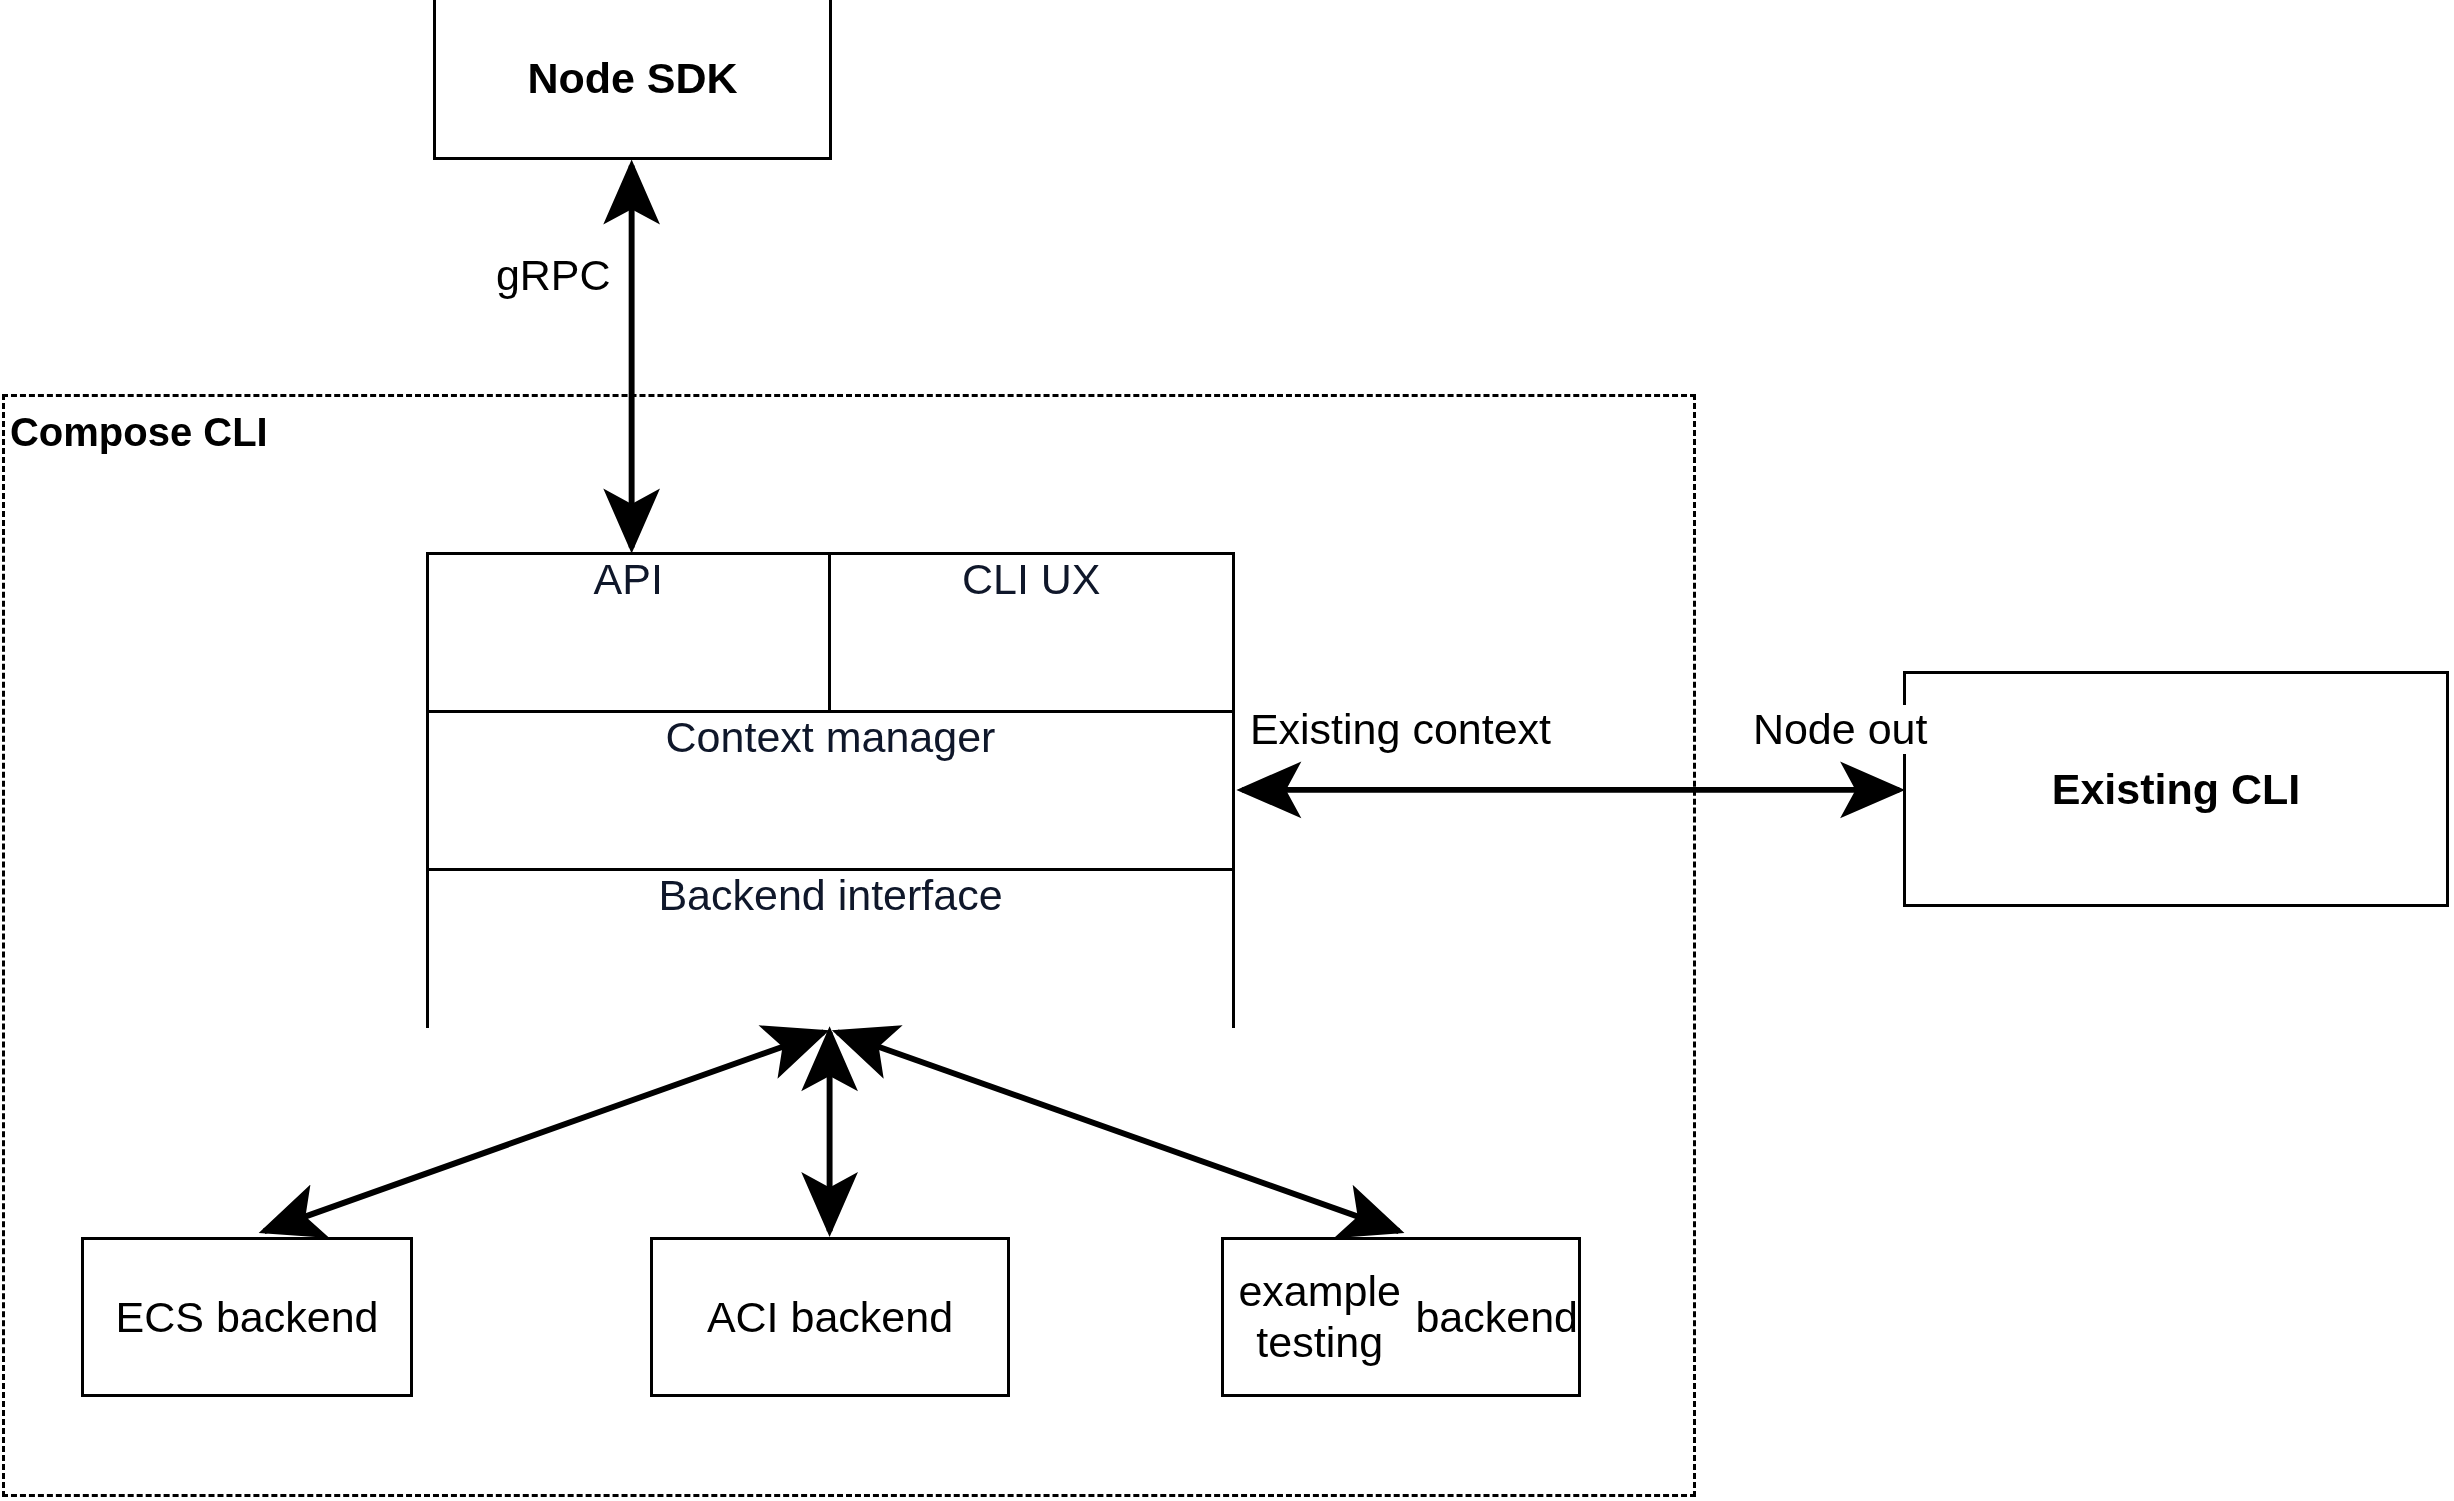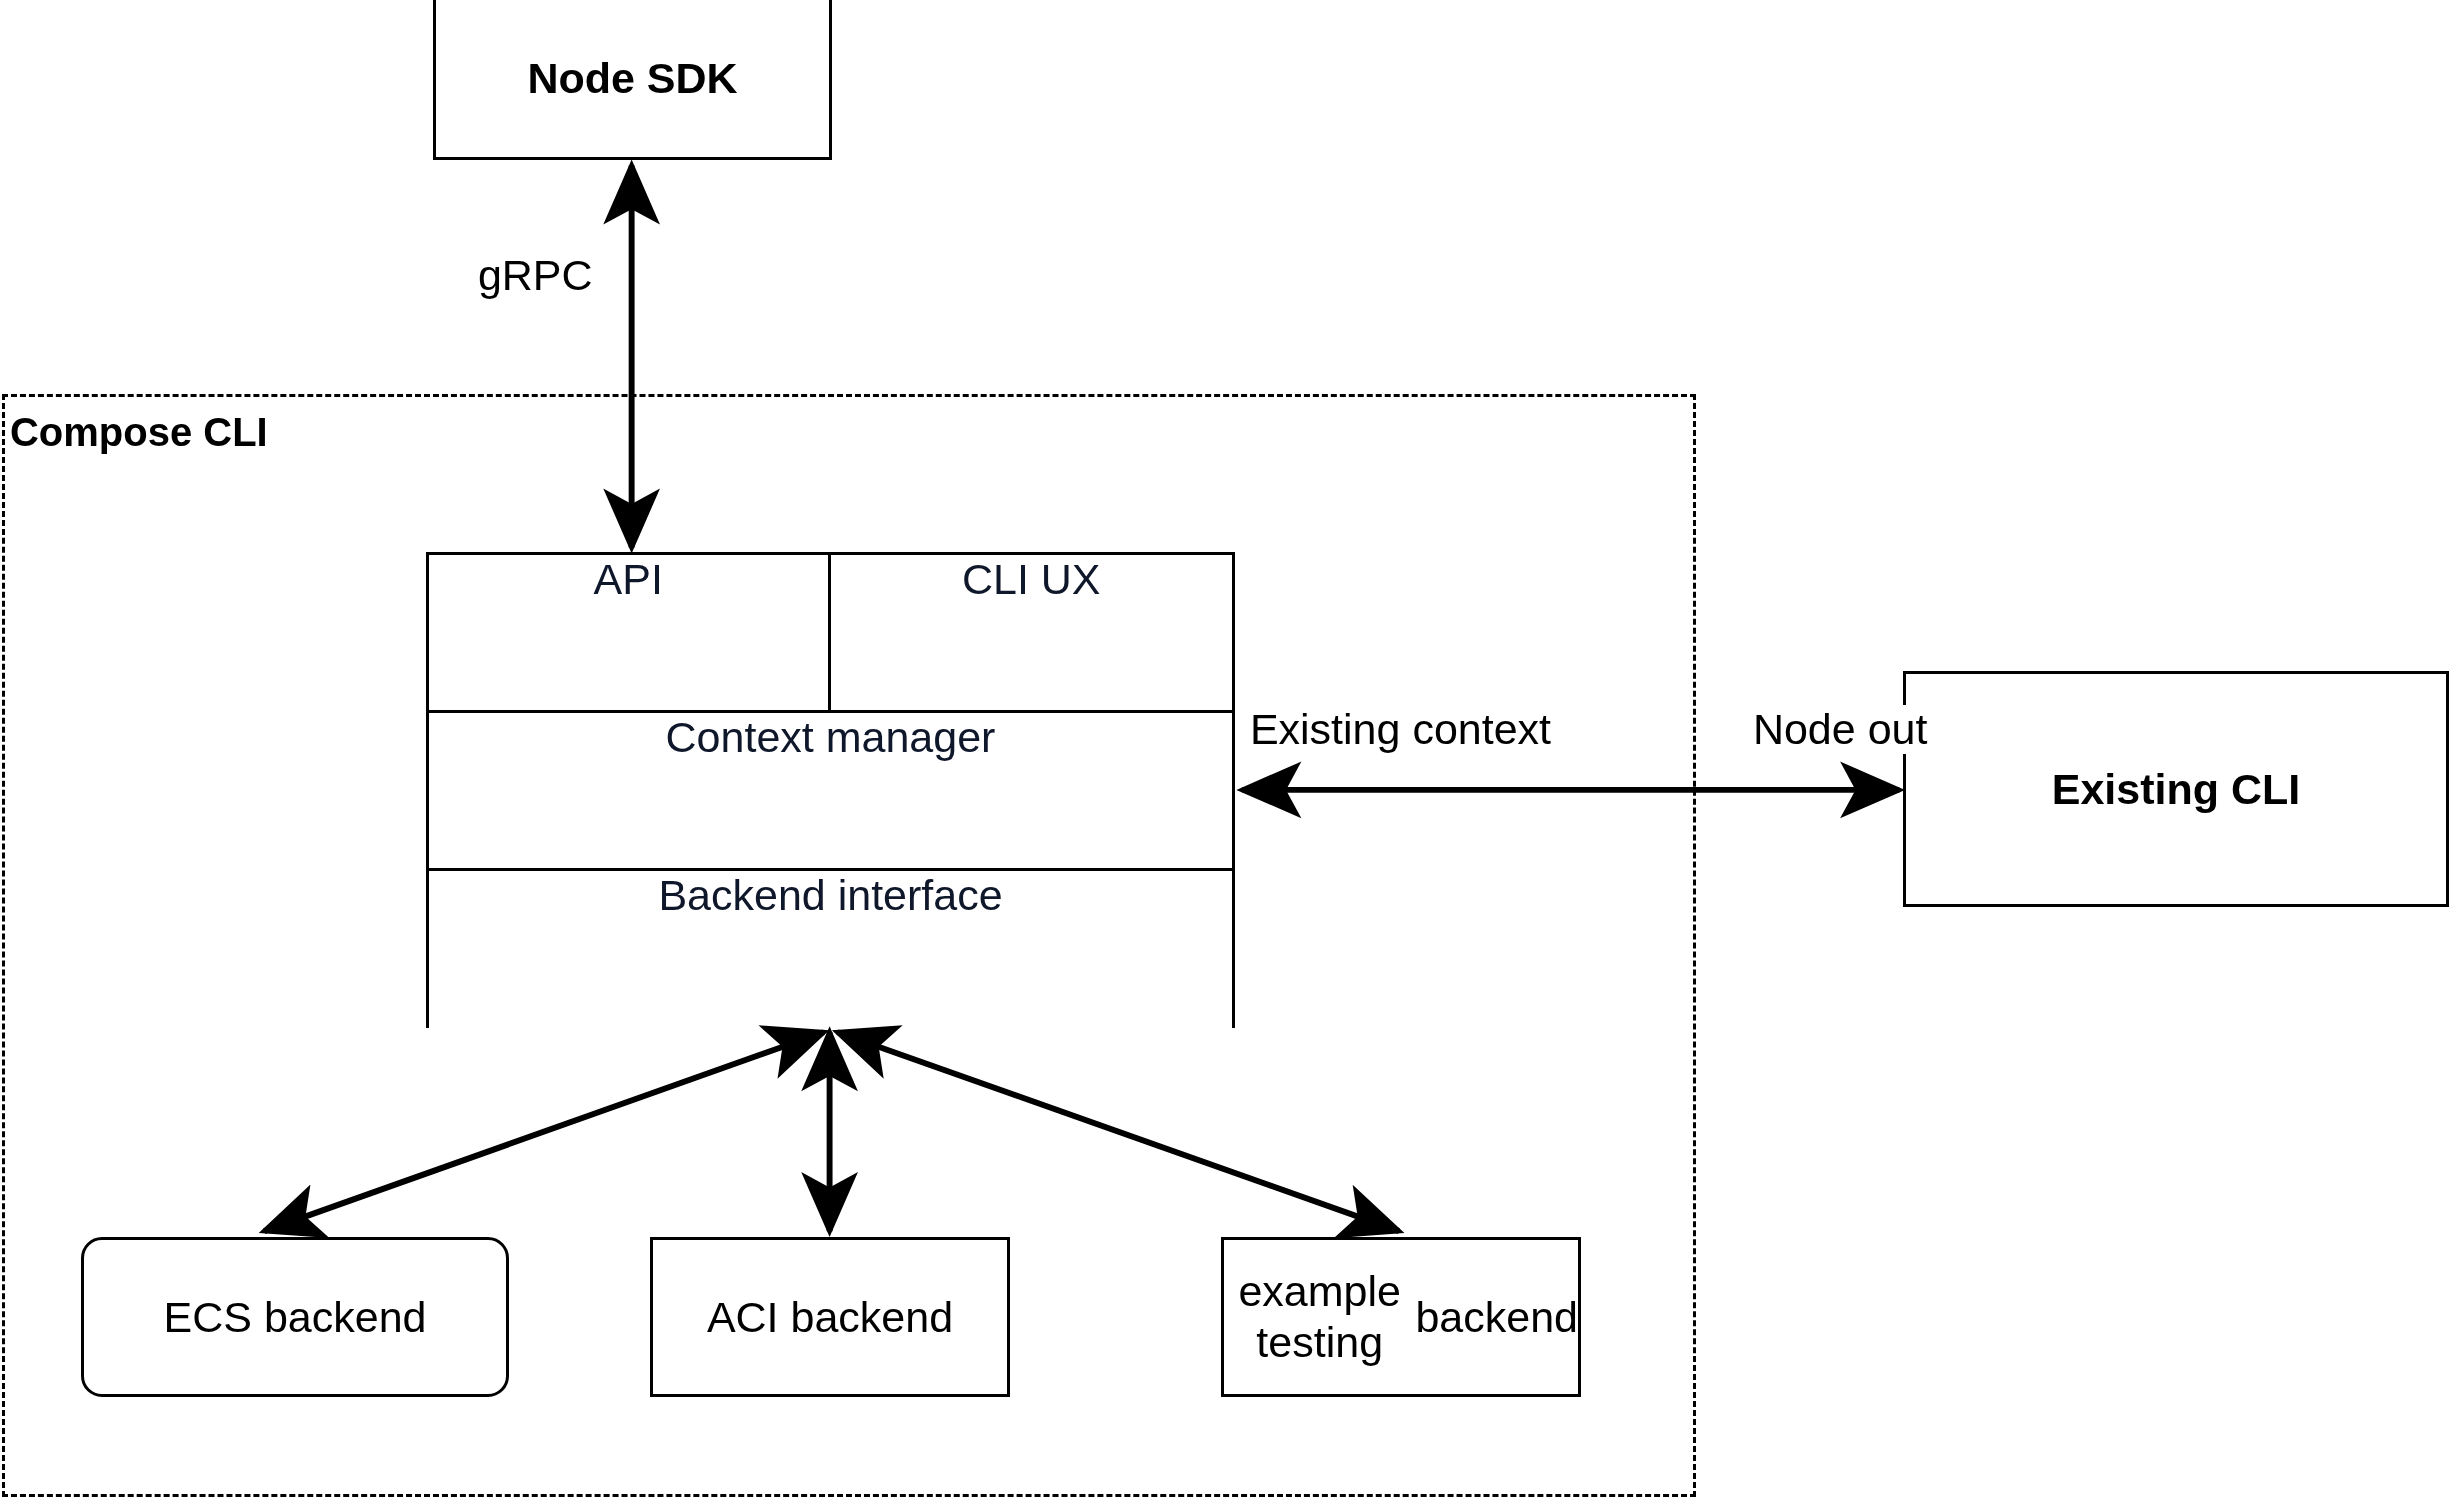--- a/index.html
+++ b/index.html
@@ -115,21 +115,21 @@
         <span>Context manager</span>
       </div>
     </div>
     <div class="stack-row" style="height:194px;">
       <div class="stack-cell" style="width:100%;">
         <span>Backend interface</span>
       </div>
     </div>
   </div>
 
-  <div class="node" style="left:81px; top:1237px; width:428px; height:160px;border-radius:21px;">
+  <div class="node" style="left:81px; top:1237px; width:332px; height:160px;">
     <span>ECS backend</span>
   </div>
 
   <div class="node" style="left:650px; top:1237px; width:360px; height:160px;">
     <span>ACI backend</span>
   </div>
 
   <div class="node" style="left:1221px; top:1237px; width:360px; height:160px; flex-direction:row;">
     <span>example testing</span>
     <span>backend</span>
@@ -149,20 +149,20 @@
 
     <line x1="1261" y1="802" x2="1928" y2="802" stroke="#000000" stroke-width="6" marker-start="url(#ah-start)" marker-end="url(#ah)"></line>
 
     <line x1="836" y1="1048" x2="268" y2="1250" stroke="#000000" stroke-width="6" marker-start="url(#ah-start)" marker-end="url(#ah)"></line>
 
     <line x1="842" y1="1048" x2="842" y2="1250" stroke="#000000" stroke-width="6" marker-start="url(#ah-start)" marker-end="url(#ah)"></line>
 
     <line x1="850" y1="1048" x2="1420" y2="1250" stroke="#000000" stroke-width="6" marker-start="url(#ah-start)" marker-end="url(#ah)"></line>
   </svg>
 
-  <div class="edge-label" style="left:474px; top:251px;">gRPC</div>
+  <div class="edge-label" style="left:492px; top:251px;">gRPC</div>
 
   <div class="edge-label" style="left:1246px; top:705px;">Existing context</div>
 
   <div class="edge-label" style="left:1749px; top:705px;">Node out</div>
 
 </div>
 
 
 </body></html>

